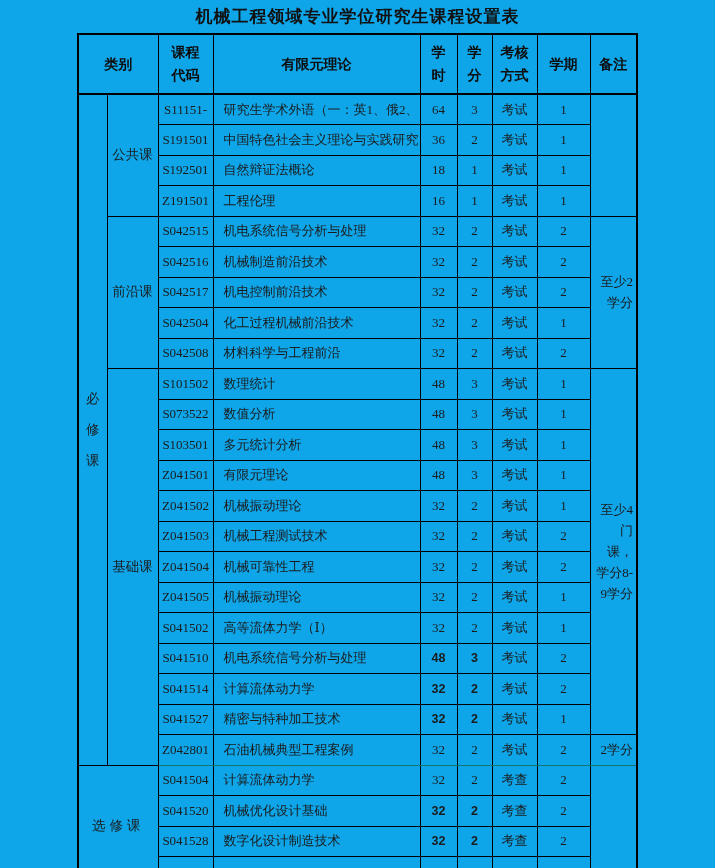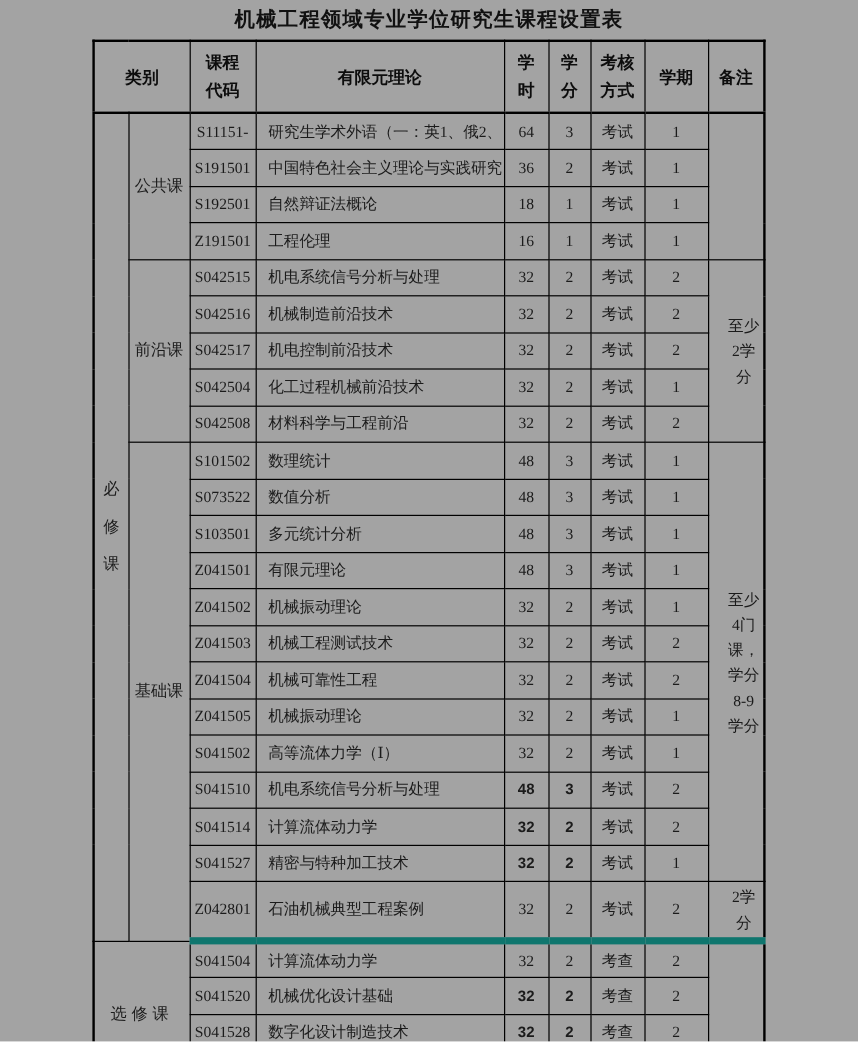--- a/index.html
+++ b/index.html
@@ -2,21 +2,21 @@
 <html><head>
 <meta charset="utf-8">
 <style>
   * { margin: 0; padding: 0; box-sizing: border-box; }
   html, body { background: #fff; }
   #page {
     position: relative;
     width: 715px;
     height: 868px;
     overflow: hidden;
-    background: #a3a3a3;
+    background: #0ea5e9;
     font-family: "Liberation Serif", "DejaVu Serif", serif;
     color: #1b1b1b;
   }
   .doc-title {
     padding-top: 5px;
     height: 33px;
     text-align: center;
     font-family: "Liberation Sans", "DejaVu Sans", sans-serif;
     font-weight: bold;
     font-size: 17px;
@@ -41,28 +41,28 @@
   .course-table thead tr { height: 60px; margin-left: 20px; }
   .course-table thead th {
     border-bottom: 2px solid #000;
     font-family: "Liberation Sans", "DejaVu Sans", sans-serif;
     font-weight: bold;
     font-size: 14px;
     color: #0d0d0d;
     line-height: 23px;
   }
   .course-table tbody tr { height: 30.5px; }
-  .course-table tbody tr.section-end td { border-bottom: 6px solid #0f766e; }
+  .course-table tbody tr.section-end td { border-bottom: 1px solid #0f766e; }
   .course-table tbody tr.partial { height: 30px; }
 
   td.cell-code { text-align: center; padding: 0 2px; font-size: 13px; }
   td.cell-name { text-align: left; padding-left: 10px; font-size: 13px; }
   td.cell-remark {
-    text-align: center;
-    padding: 2px 3px 2px 16px;
+    text-align: right;
+    padding: 2px 3px 2px 5px;
     white-space: normal;
     line-height: 21px;
     font-size: 13px;
     vertical-align: middle;
   }
   td.cell-category { font-size: 13.5px; }
   td.cell-category.merged { letter-spacing: 4px; }
   td.cell-num.bn, td.cell-credit.bn {
     font-family: "Liberation Sans", "DejaVu Sans", sans-serif;
     font-weight: bold;

